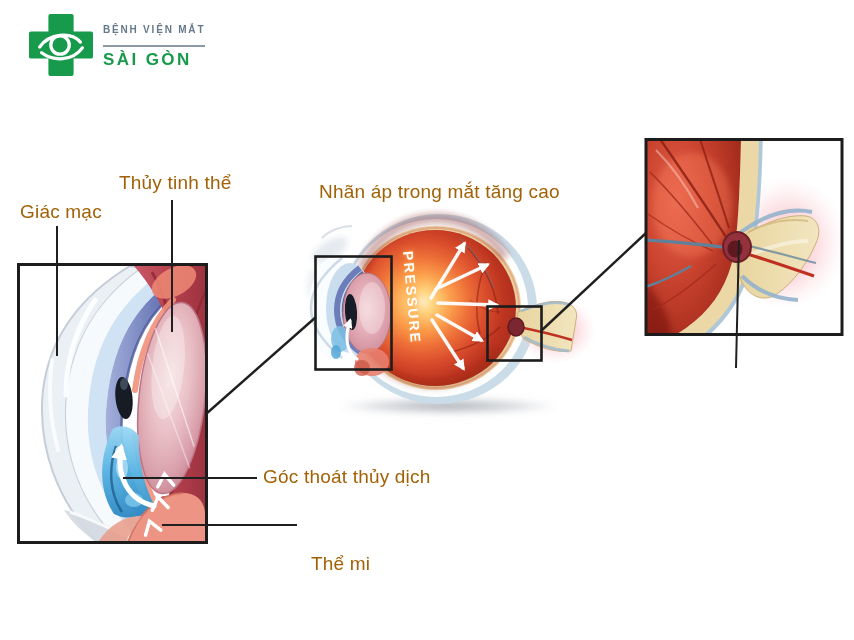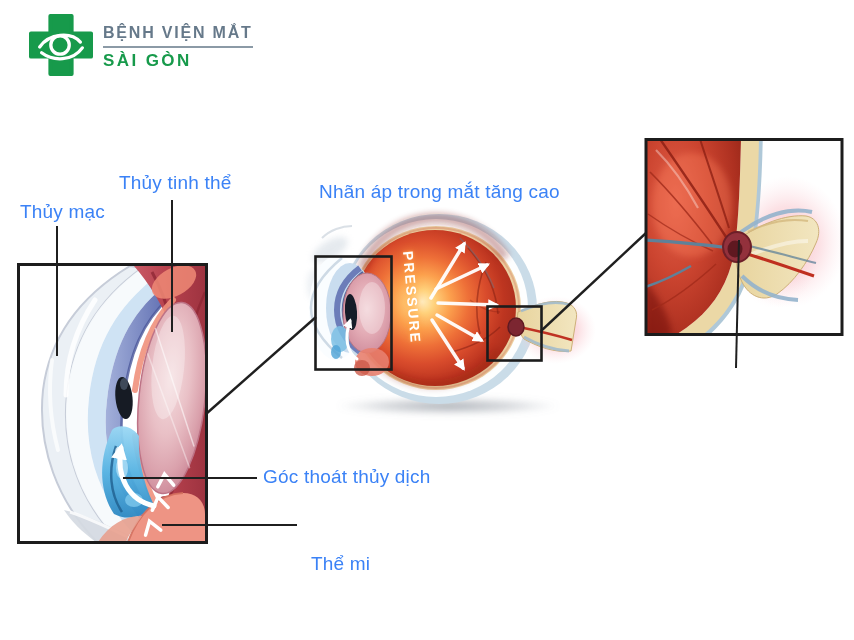--- a/index.html
+++ b/index.html
@@ -1,24 +1,24 @@
 <!DOCTYPE html>
 <html><head>
 <meta charset="utf-8">
 <style>
   html,body{margin:0;padding:0;background:#fff;}
   .stage{position:relative;width:854px;height:640px;background:#ffffff;overflow:hidden;
          font-family:"Liberation Sans","DejaVu Sans",sans-serif;}
   .art{position:absolute;left:0;top:0;}
-  .lbl{position:absolute;font-size:19px;color:#3b82f6;white-space:nowrap;letter-spacing:.2px;}
+  .lbl{position:absolute;font-size:19px;color:#a16207;white-space:nowrap;letter-spacing:.2px;}
   .logo{position:absolute;left:28px;top:13px;display:flex;align-items:flex-start;}
   .logo-cross{display:block;}
   .logo-text{margin-left:9px;margin-top:11px;}
-  .logo-line1{font-size:16px;font-weight:600;letter-spacing:1.8px;color:#66798a;
-              border-bottom:2px solid #8b9aa6;padding-bottom:4px;margin-bottom:3px;white-space:nowrap;}
+  .logo-line1{font-size:10px;font-weight:600;letter-spacing:1.8px;color:#66798a;
+              border-bottom:2px solid #8b9aa6;padding-bottom:10px;margin-bottom:3px;white-space:nowrap;}
   .logo-line2{font-size:17px;font-weight:700;letter-spacing:2.4px;color:#179a4b;white-space:nowrap;}
   .pressure{position:absolute;left:404px;top:251px;writing-mode:vertical-rl;
             font-size:14px;font-weight:700;letter-spacing:2px;color:#ffffff;
             transform:rotate(-5deg);
             text-shadow:0 0 8px rgba(255,150,60,.95),0 0 3px rgba(255,185,95,.9);}
 </style>
 </head>
 <body>
 
 <div class="stage">
@@ -271,20 +271,20 @@
     <path d="M 12,35 C 22,21 44,19 54,30" stroke="#ffffff" stroke-width="3.4" fill="none" stroke-linecap="round"></path>
     <circle cx="33" cy="33" r="9.5" stroke="#ffffff" stroke-width="3.4" fill="none"></circle>
     <path d="M 14,41 C 26,50 46,50 56,36" stroke="#ffffff" stroke-width="3.4" fill="none" stroke-linecap="round"></path>
   </svg>
   <div class="logo-text">
     <div class="logo-line1">BỆNH VIỆN MẮT</div>
     <div class="logo-line2">SÀI GÒN</div>
   </div>
 </div>
 
-<div class="lbl" style="left:20px;top:201px;">Thủy mạc</div>
+<div class="lbl" style="left:20px;top:201px;">Giác mạc</div>
 <div class="lbl" style="left:119px;top:172px;">Thủy tinh thể</div>
 <div class="lbl" style="left:263px;top:466px;">Góc thoát thủy dịch</div>
 <div class="lbl" style="left:319px;top:181px;">Nhãn áp trong mắt tăng cao</div>
 <div class="lbl" style="left:311px;top:513px;margin-top:40px;">Thể mi</div>
 <div class="pressure">PRESSURE</div>
 
 </div>
 
 </body></html>

